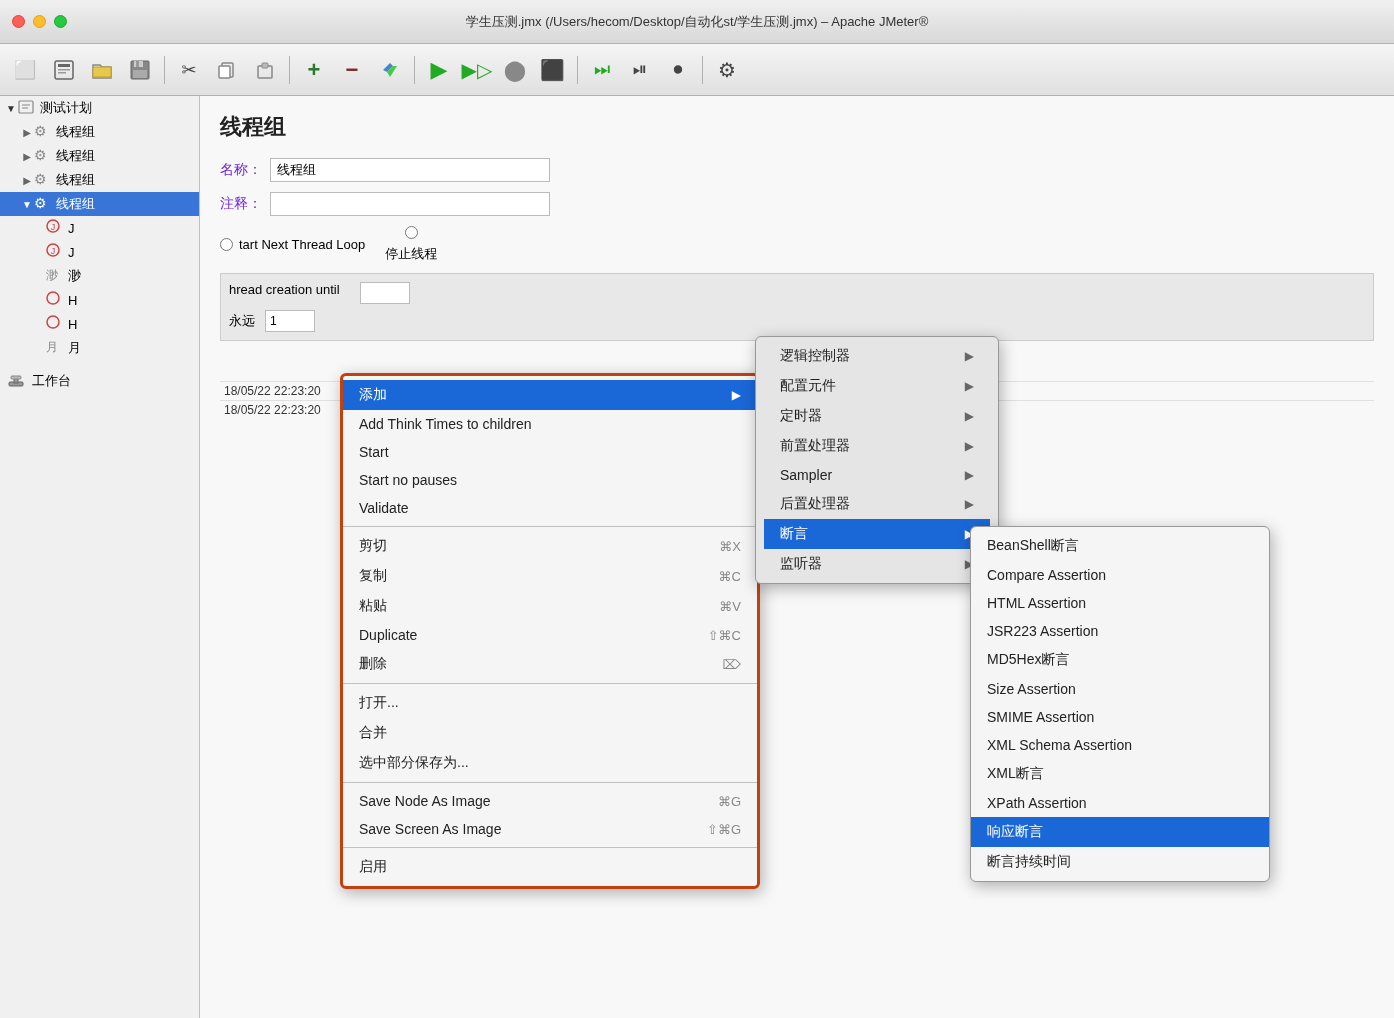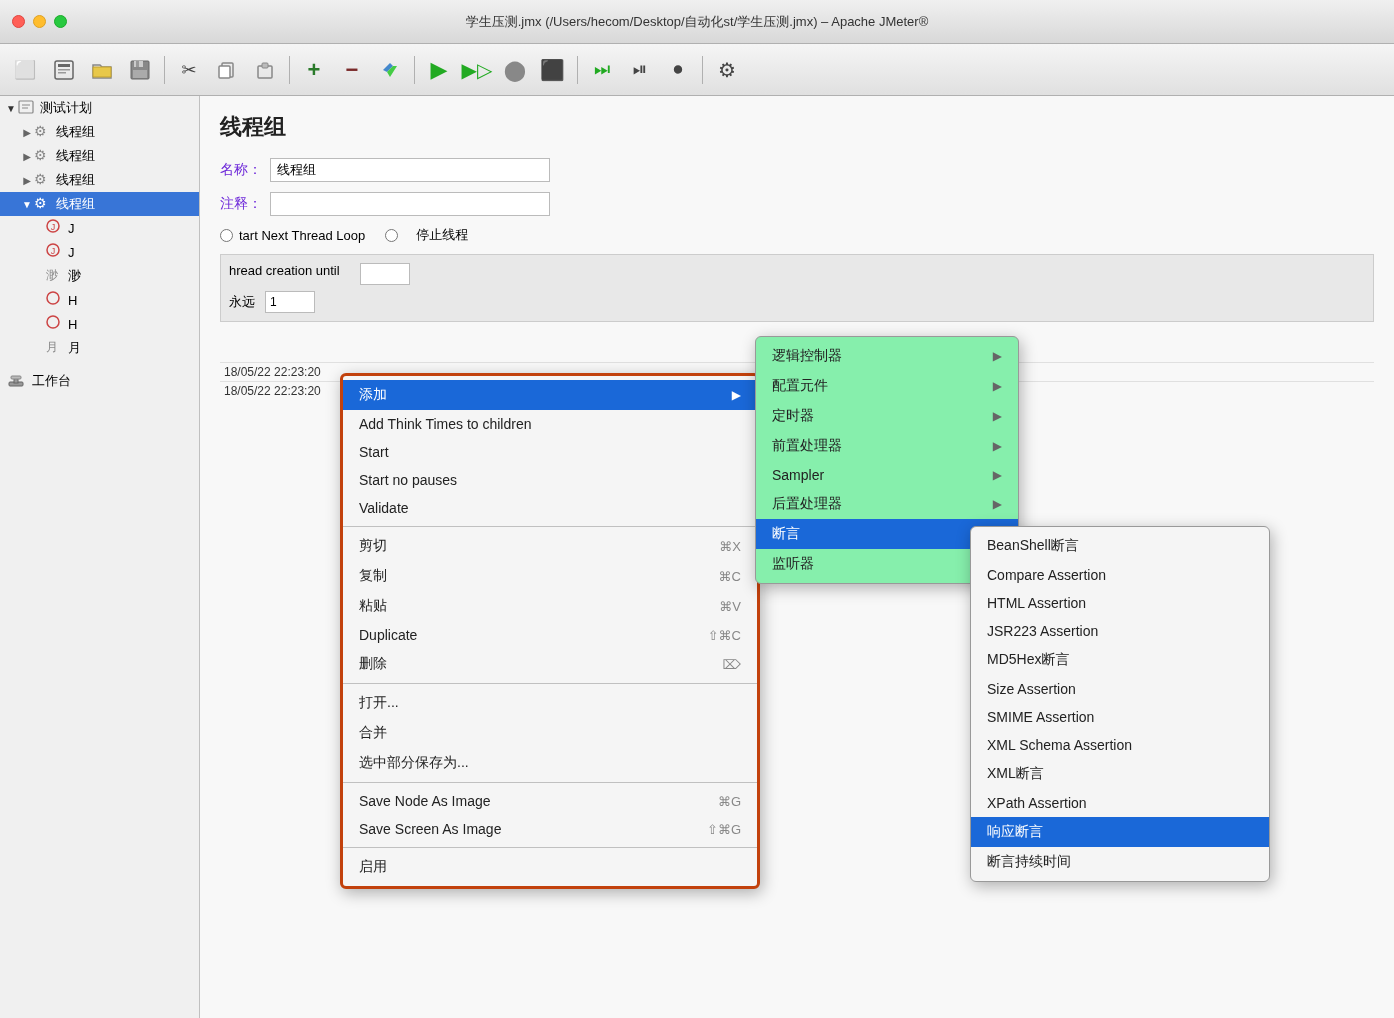--- a/index.html
+++ b/index.html
@@ -186,26 +186,26 @@
       height: 1px;
       background: #c0c0c0;
       margin: 4px 0;
     }
 
     
     .submenu {
       position: absolute;
       top: 240px;
       left: 555px;
-      width: 264px;
-      background: #86efac;
+      width: 244px;
+      background: #e5e5e5;
       border: 1px solid #999;
       border-radius: 6px;
       box-shadow: 2px 4px 16px rgba(0,0,0,0.3);
-      padding: 4px 0;
+      padding: 4px 8px;
       z-index: 101;
     }
 
     
     .submenu2 {
       position: absolute;
       top: 430px;
       left: 770px;
       width: 300px;
       background: #f5f5f5;
@@ -416,21 +416,21 @@
     <div class="form-row">
       <span class="form-label">注释：</span>
       <input type="text" class="form-input" value="" style="">
     </div>
 
     <div style="margin-top:10px;display:flex;align-items:center;gap:20px;">
       <div style="display:flex;align-items:center;gap:6px;">
         <input type="radio" name="action" style="">
         <span style="font-size:13px;">tart Next Thread Loop</span>
       </div>
-      <div style="display:flex;align-items:center;gap:18px;">
+      <div style="display:flex;align-items:center;gap:6px;flex-direction:column;">
         <input type="radio" name="action" style="">
         <span style="font-size:13px;">停止线程</span>
       </div>
     </div>
 
     <div style="margin-top:10px;background:#e8e8e8;border:1px solid #ccc;padding:8px;">
       <div style="display:flex;gap:20px;margin-bottom:6px;">
         <span style="font-size:13px;">hread creation until</span>
         <input type="text" style="width: 50px; height: 22px; border: 1px solid rgb(187, 187, 187); font-size: 12px; padding: 2px 4px;" value="">
       </div>

